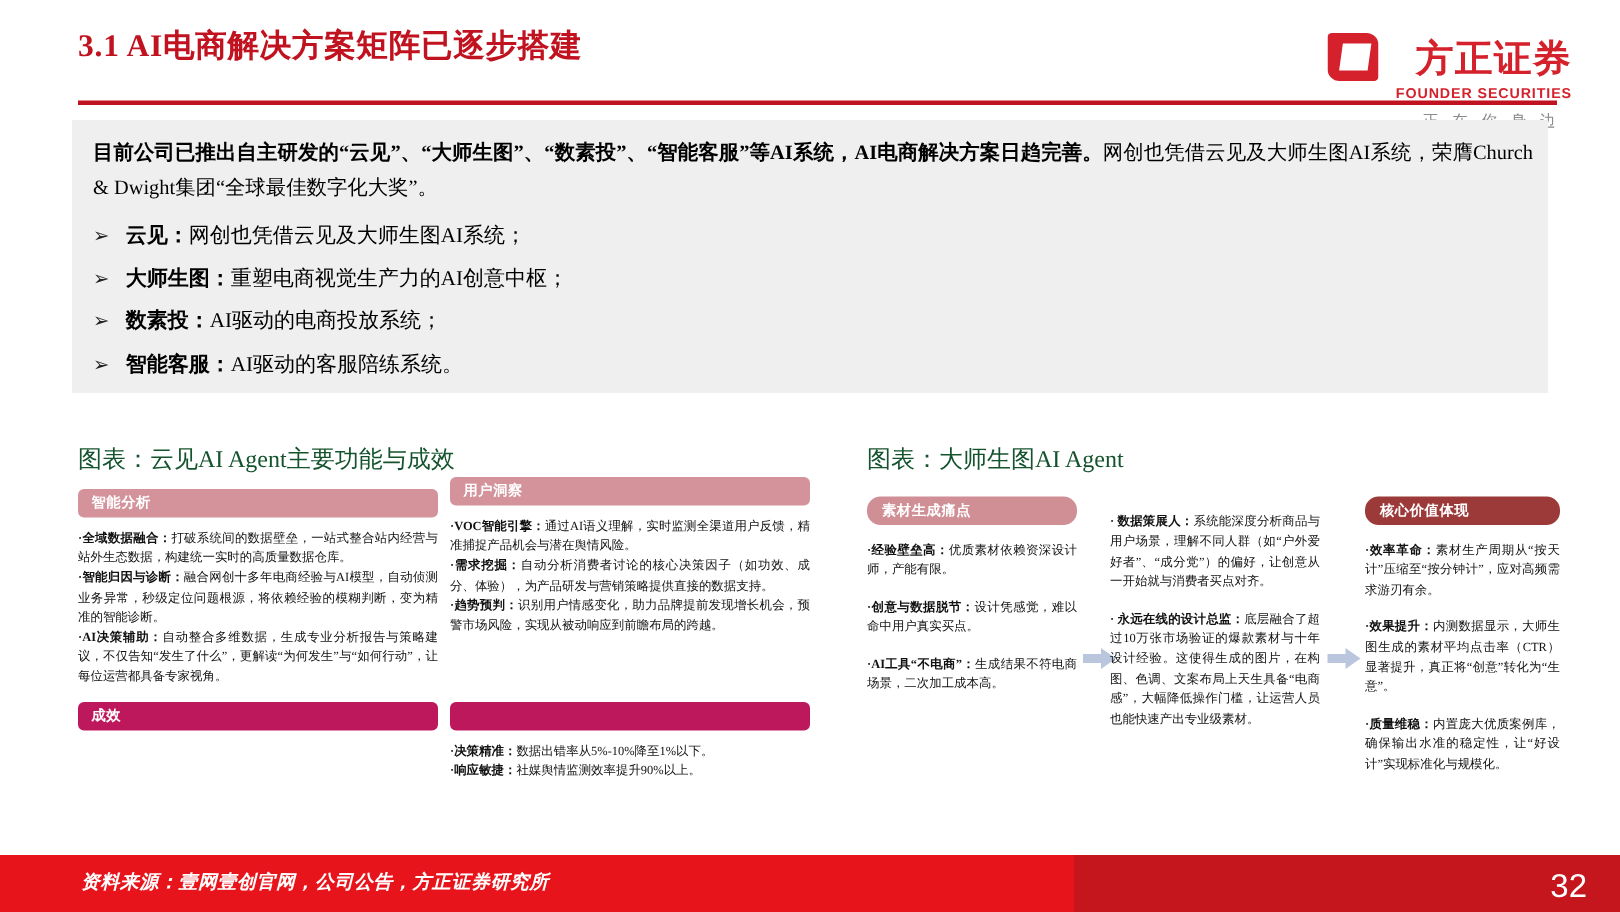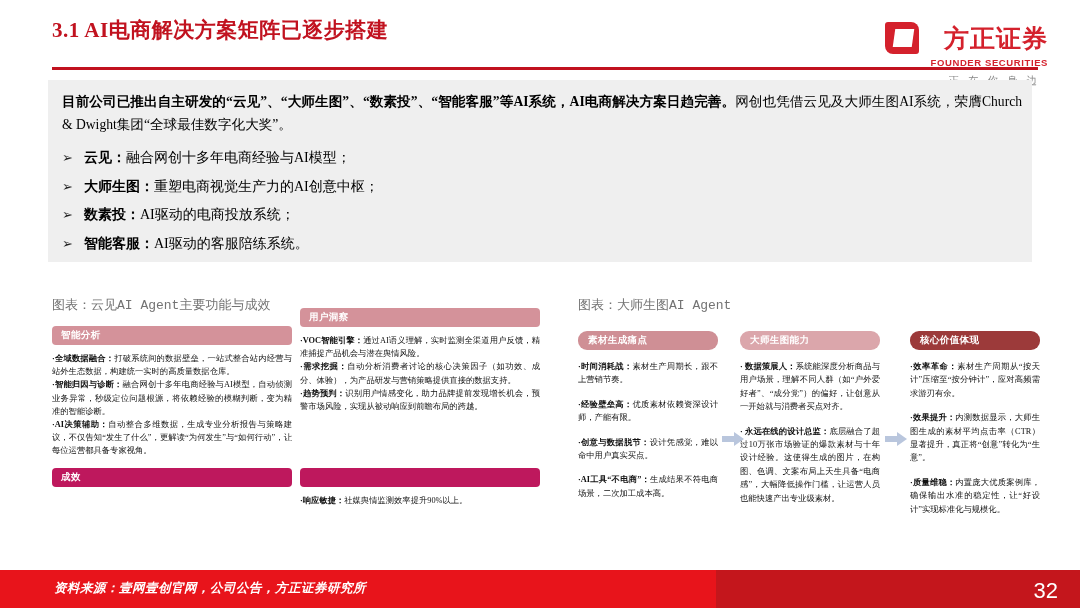--- a/index.html
+++ b/index.html
@@ -58,41 +58,41 @@
   .b-row{display:flex;align-items:baseline;margin-bottom:8.5px;}
   .b-arrow{
     color:#222;font-size:13px;margin-right:11px;flex:0 0 auto;line-height:20px;
     font-family:"DejaVu Sans",sans-serif;
   }
   .b-text{font-size:14px;line-height:20px;color:#000;}
   .b-text .lead{font-weight:bold;}
 
   
   .fig-cap{
-    position:absolute;font-size:13px;color:#737373;white-space:nowrap;font-family:Liberation Mono, monospace;
+    position:absolute;font-size:16px;color:#14532d;white-space:nowrap;
   }
   #cap-left{left:52px;top:296px;}
   #cap-right{left:578px;top:296px;}
 
   
   .lbox{position:absolute;}
   .col-head{
     height:19px;border-radius:4px;display:flex;align-items:center;
     padding-left:9px;color:#ffffff;font-size:9.5px;font-weight:bold;
     letter-spacing:.4px;
   }
   .col-body{
     font-size:8.3px;line-height:13.2px;color:#111;text-align:justify;
     margin-top:7px;
   }
   .col-body p{margin:0 0 0 0;}
   .col-body .k{font-weight:bold;}
 
   #left-c1{left:52px;top:326px;width:240px;}
-  #left-c2{left:300px;top:308px;width:240px;}
+  #left-c2{left:300px;top:318px;width:240px;}
   #left-c3{left:52px;top:468px;width:240px;}
   #left-c4{left:300px;top:468px;width:240px;}
 
   .head-pink{background:#d4929a;}
   .head-dark{background:#be185d;}
 
   
   #right-c1{left:578px;top:331px;width:140px;}
   #right-c2{left:740px;top:331px;width:140px;}
   #right-c3{left:910px;top:331px;width:130px;}
@@ -154,21 +154,21 @@
   </div>
 
   <div class="intro"></div>
   <div class="intro-body">
     <b>目前公司已推出自主研发的“云见”、“大师生图”、“数素投”、“智能客服”等AI系统，AI电商解决方案日趋完善。</b><span class="thin">网创也凭借云见及大师生图AI系统，荣膺Church &amp; Dwight集团“全球最佳数字化大奖”。</span>
   </div>
 
   <div class="bullets">
     <div class="b-row">
       <span class="b-arrow">➢</span>
-      <span class="b-text"><span class="lead">云见：</span><span>融合网创十多年电商经验与AI模型；</span></span>
+      <span class="b-text"><span class="lead">云见：</span><span>网创也凭借云见及大师生图AI系统；</span></span>
     </div>
     <div class="b-row">
       <span class="b-arrow">➢</span>
       <span class="b-text"><span class="lead">大师生图：</span><span>重塑电商视觉生产力的AI创意中枢；</span></span>
     </div>
     <div class="b-row">
       <span class="b-arrow">➢</span>
       <span class="b-text"><span class="lead">数素投：</span><span>AI驱动的电商投放系统；</span></span>
     </div>
     <div class="b-row">
@@ -198,41 +198,40 @@
     </div>
   </div>
 
   <div class="lbox" id="left-c3">
     <div class="col-head head-dark">成效</div>
   </div>
 
   <div class="lbox" id="left-c4">
     <div class="col-head head-dark"></div>
     <div class="col-body">
+      <p><span class="k">·决策精准：</span><span>数据出错率从5%-10%降至1%以下。</span></p>
       <p><span class="k">·响应敏捷：</span><span>社媒舆情监测效率提升90%以上。</span></p>
     </div>
   </div>
 
   <div class="lbox" id="right-c1">
     <div class="rhead rhead-a">素材生成痛点</div>
     <div class="rbody">
-      <p><span class="k">·时间消耗战：</span><span>素材生产周期长，跟不上营销节奏。</span></p>
       <p><span class="k">·经验壁垒高：</span><span>优质素材依赖资深设计师，产能有限。</span></p>
       <p><span class="k">·创意与数据脱节：</span><span>设计凭感觉，难以命中用户真实买点。</span></p>
       <p><span class="k">·AI工具“不电商”：</span><span>生成结果不符电商场景，二次加工成本高。</span></p>
     </div>
   </div>
 
   <div class="arrow" id="arrow1">
     <span class="shaft"></span>
       <span class="head"></span>
   </div>
 
   <div class="lbox" id="right-c2">
-    <div class="rhead rhead-b">大师生图能力</div>
     <div class="rbody">
       <p><span class="k">· 数据策展人：</span><span>系统能深度分析商品与用户场景，理解不同人群（如“户外爱好者”、“成分党”）的偏好，让创意从一开始就与消费者买点对齐。</span></p>
       <p><span class="k">· 永远在线的设计总监：</span><span>底层融合了超过10万张市场验证的爆款素材与十年设计经验。这使得生成的图片，在构图、色调、文案布局上天生具备“电商感”，大幅降低操作门槛，让运营人员也能快速产出专业级素材。</span></p>
     </div>
   </div>
 
   <div class="arrow" id="arrow2">
     <span class="shaft"></span>
       <span class="head"></span>
   </div>

